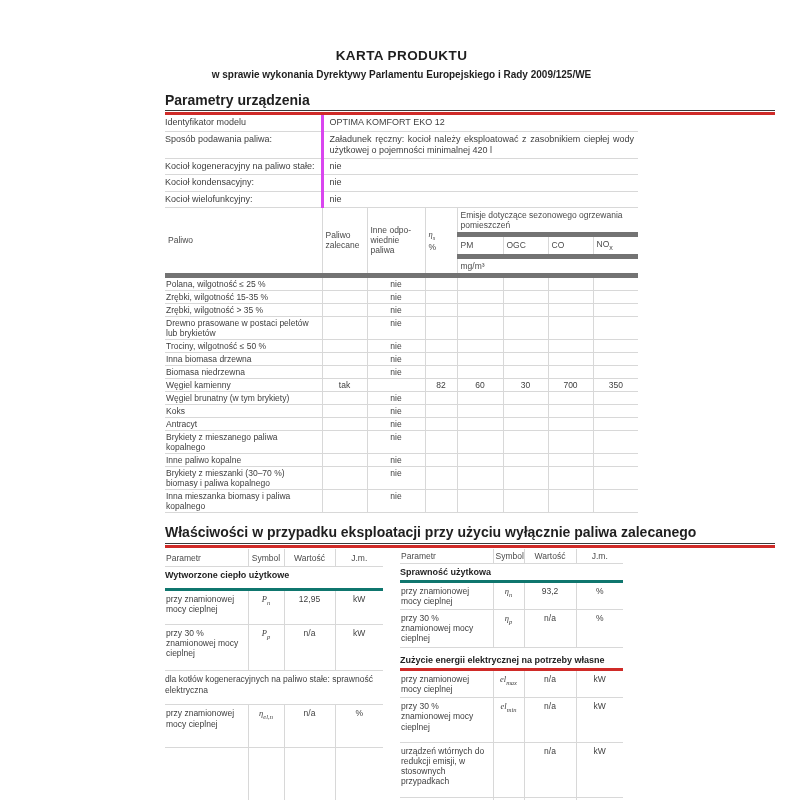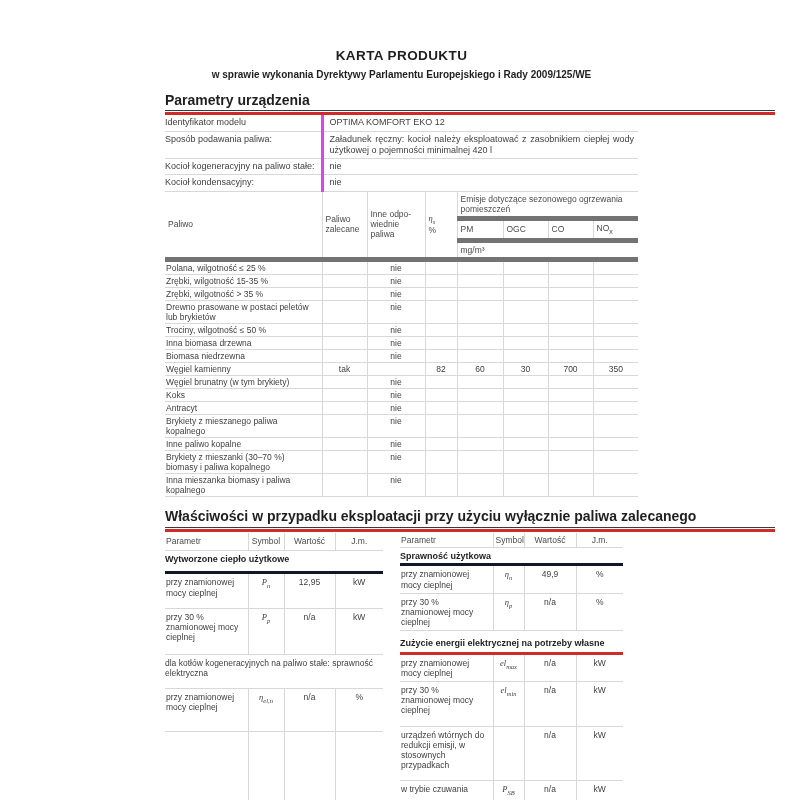--- a/index.html
+++ b/index.html
@@ -37,21 +37,21 @@
 
   
   .mid { display:flex; gap:17px; margin-top:1px; }
   .props { font-size:8.5px; line-height:1.2; }
   .props th { font-weight:normal; text-align:center; color:#4a4a4a; border-bottom:1px solid #d8d8d8; padding:2px 2px; }
   .props th.pl { text-align:left; padding-left:1px; }
   .props td { border-bottom:1px solid #d8d8d8; text-align:center; vertical-align:top; padding:3px 2px; }
   .props td.lbl { text-align:left; padding-left:1px; }
   .props .vb { border-left:1px solid #d8d8d8; }
   .props tr.subhead td { font-weight:bold; color:#1f1f1f; text-align:left; font-size:9px;
-                         border-bottom:3px solid #0f172a; padding:3px 0 2px 0; }
+                         border-bottom:3px solid #0f766e; padding:3px 0 2px 0; }
   .props td.notecell { text-align:left; padding:3px 0; }
   .props tr.tall td { padding-bottom:10px; }
   .props tr.filler td { height:62px; border-bottom:1px solid #e2e2e2; }
   .ltbl { width:218px; }
   .rcol { width:223px; }
   .rtbl { width:223px; }
   .rgap { height:5px; }
   .sub2 { font-weight:bold; color:#1f1f1f; font-size:9px; border-bottom:3px solid #cf2b28;
           padding:2px 0 2px 0; width:223px; }
 </style>
@@ -81,20 +81,24 @@
     <tr>
       <td>Sposób podawania paliwa:</td>
       <td class="val just">Załadunek ręczny: kocioł należy eksploatować z zasobnikiem ciepłej wody użytkowej o pojemności minimalnej 420 l</td>
     </tr>
     <tr>
       <td>Kocioł kogeneracyjny na paliwo stałe:</td>
       <td class="val">nie</td>
     </tr>
     <tr>
       <td>Kocioł kondensacyjny:</td>
+      <td class="val">nie</td>
+    </tr>
+    <tr>
+      <td>Kocioł wielofunkcyjny:</td>
       <td class="val">nie</td>
     </tr>
   </tbody>
     </table>
 
   <table class="fuel">
     <colgroup>
       <col style="width:157px">
         <col style="width:45px">
         <col style="width:58px">
@@ -347,21 +351,21 @@
           <th class="vb">Symbol</th>
           <th class="vb">Wartość</th>
           <th class="vb">J.m.</th>
         </tr>
         <tr class="subhead">
           <td colspan="4">Sprawność użytkowa</td>
         </tr>
         <tr>
           <td class="lbl">przy znamionowej mocy cieplnej</td>
           <td class="vb sym"><span>η</span><sub>n</sub></td>
-          <td class="vb">49,9</td>
+          <td class="vb">93,2</td>
           <td class="vb">%</td>
         </tr>
         <tr>
           <td class="lbl">przy 30 % znamionowej mocy cieplnej</td>
           <td class="vb sym"><span>η</span><sub>p</sub></td>
           <td class="vb">n/a</td>
           <td class="vb">%</td>
         </tr>
       </tbody>
         </table>

